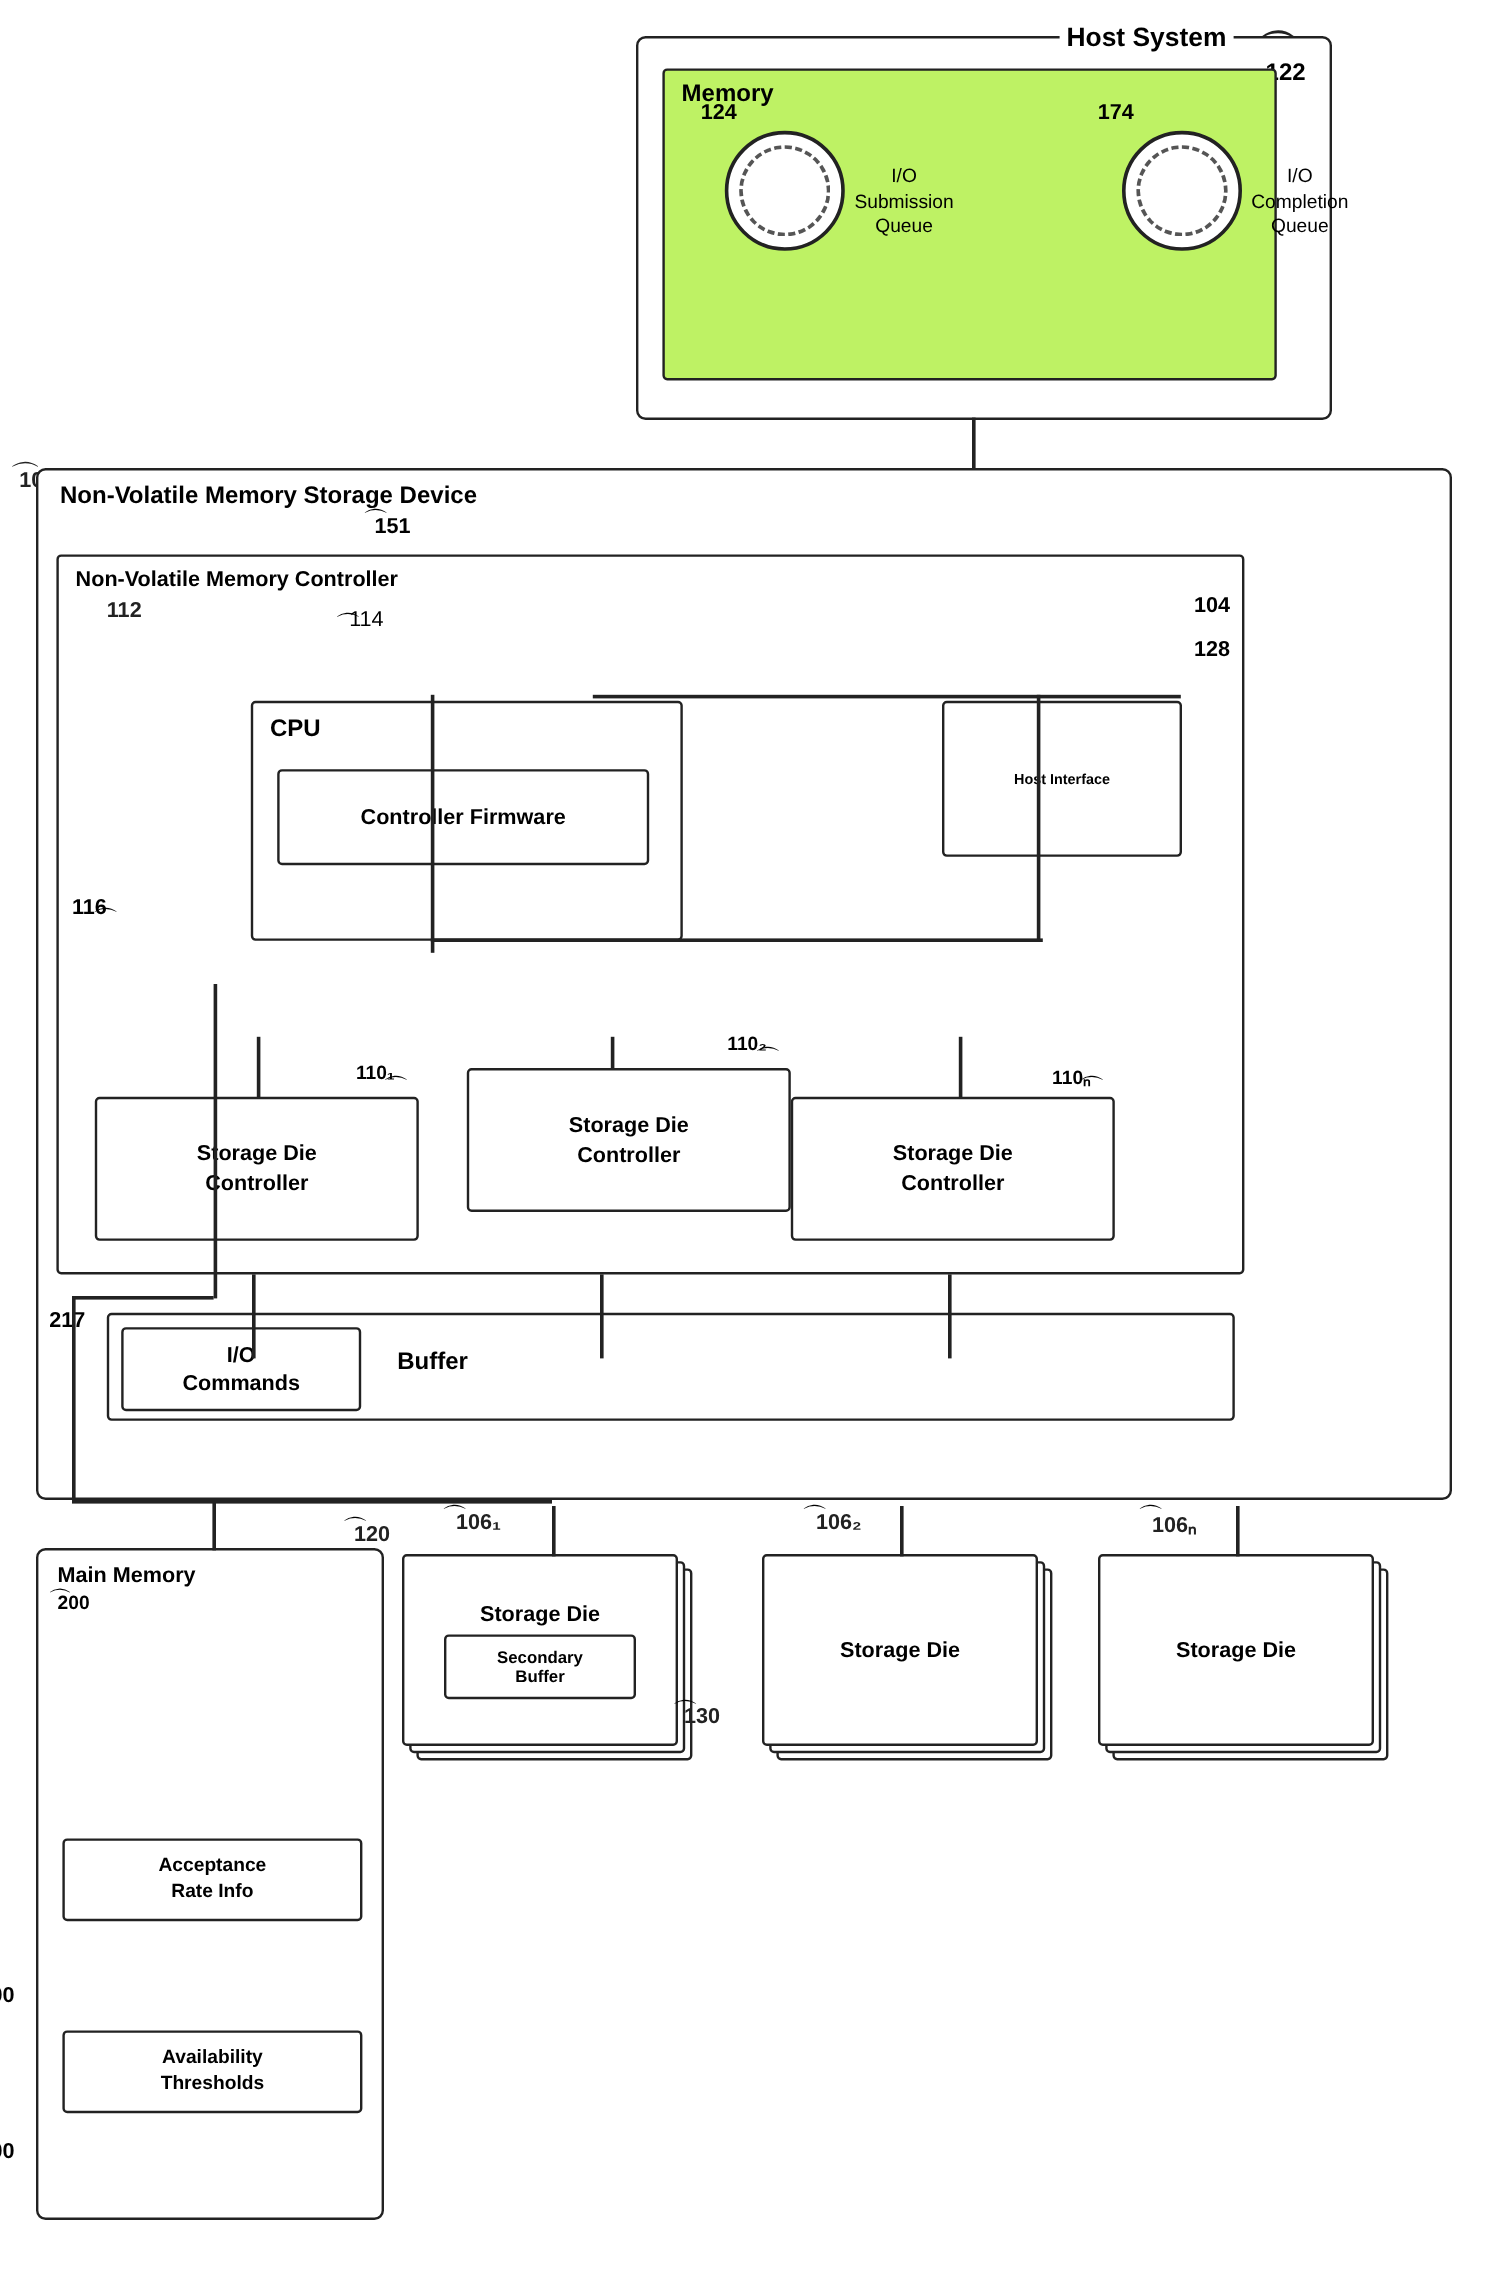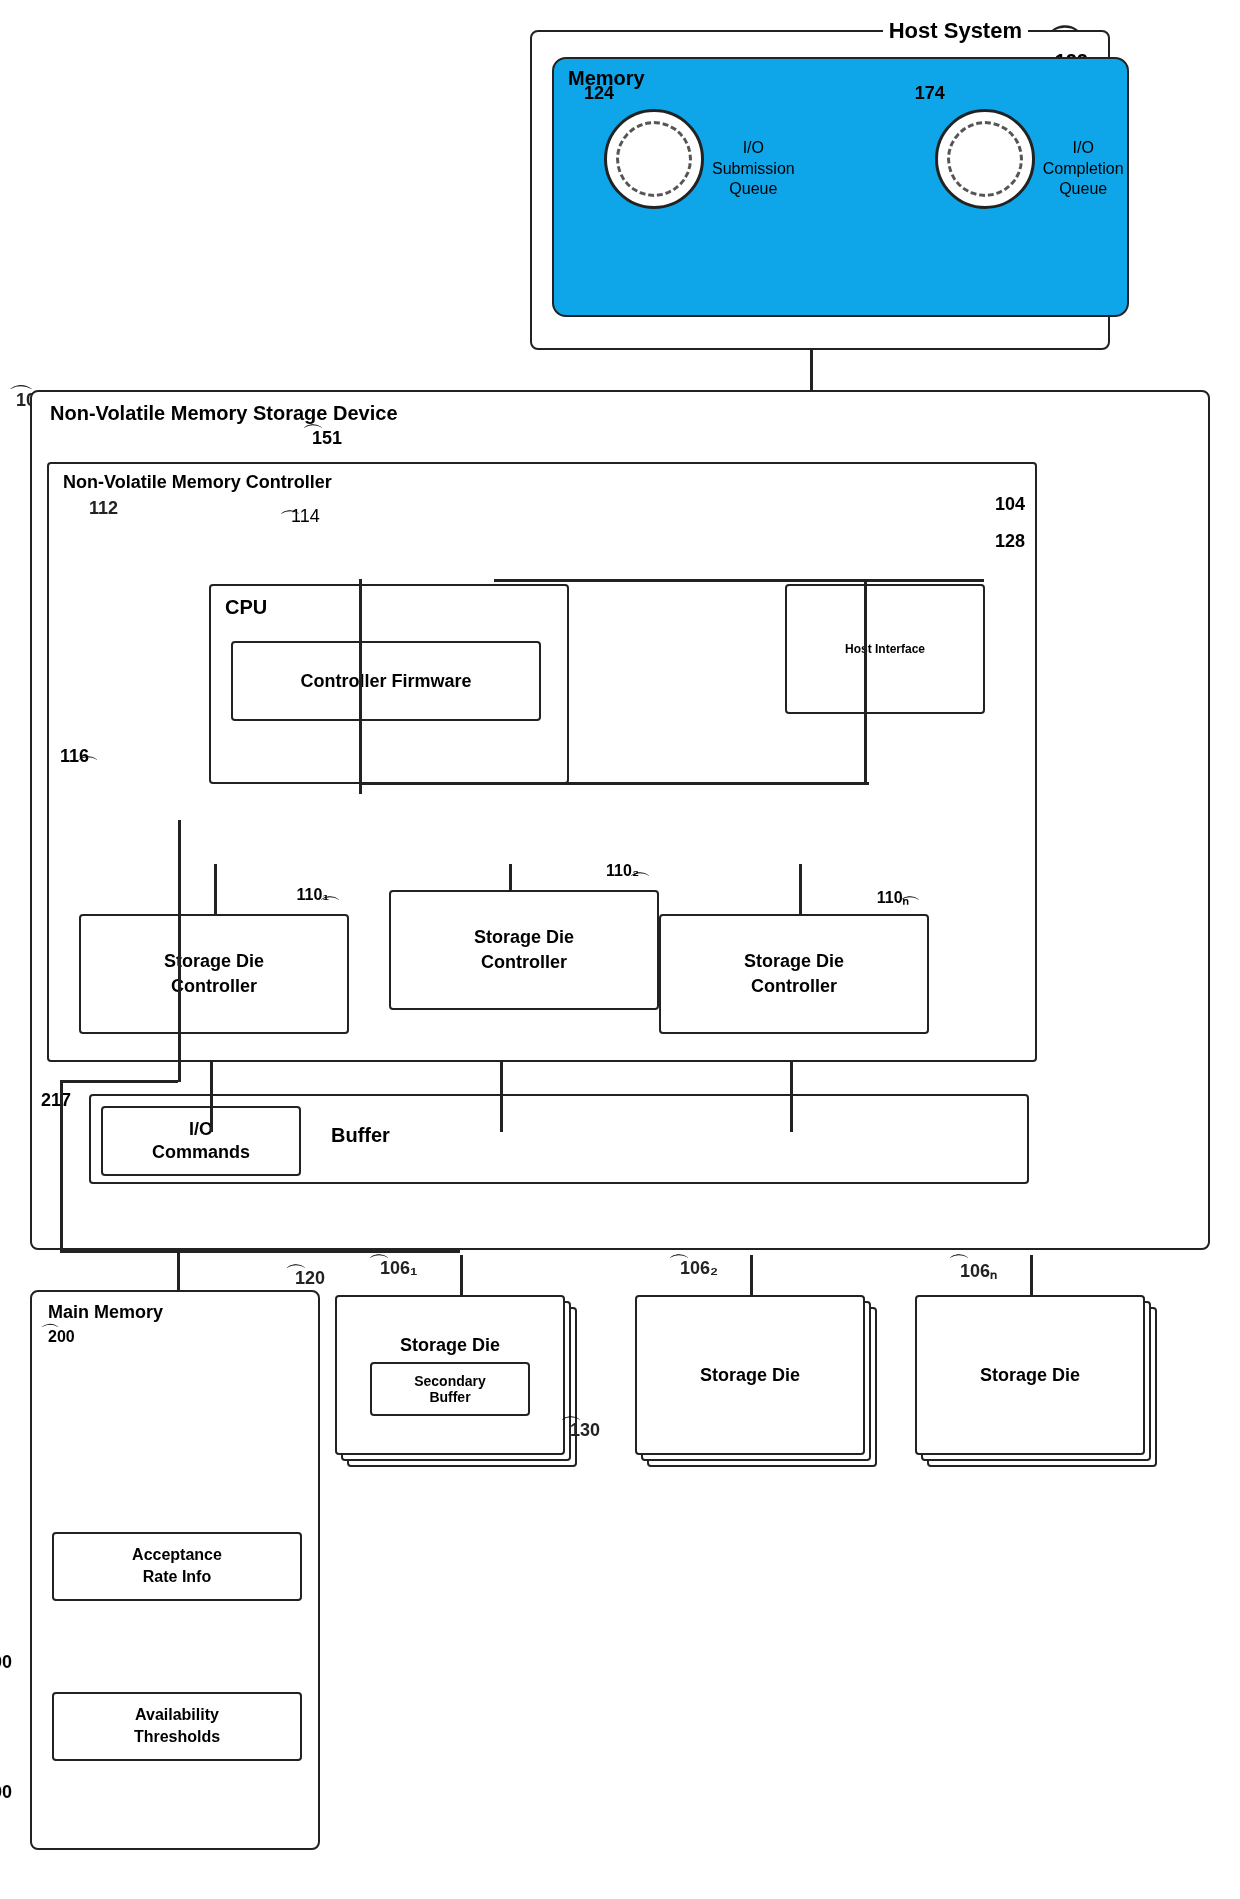--- a/index.html
+++ b/index.html
@@ -42,25 +42,25 @@
       position: absolute;
       top: 18px;
       right: 20px;
       font-size: 20px;
       font-weight: bold;
     }
     .memory-box {
       position: absolute;
       top: 25px;
       left: 20px;
-      width: 577px;
+      width: 512px;
       height: 260px;
       border: 2.5px solid #222;
-      border-radius: 14px;
-      background: #0ea5e9;
+      border-radius: 4px;
+      background: #bef264;
     }
     .memory-label {
       position: absolute;
       top: 8px;
       left: 14px;
       font-size: 20px;
       font-weight: bold;
     }
     
     .queue-area {

